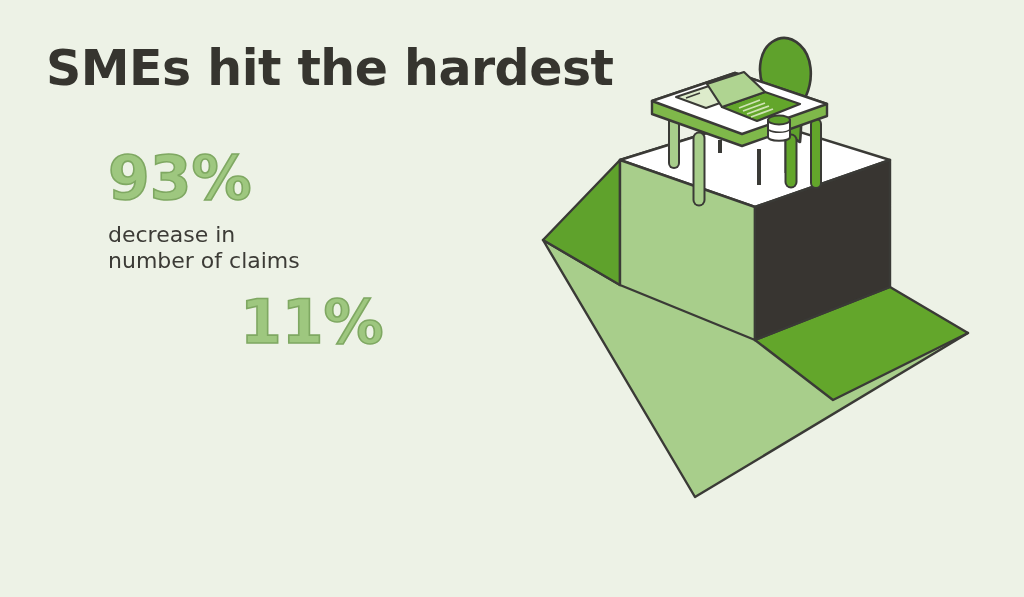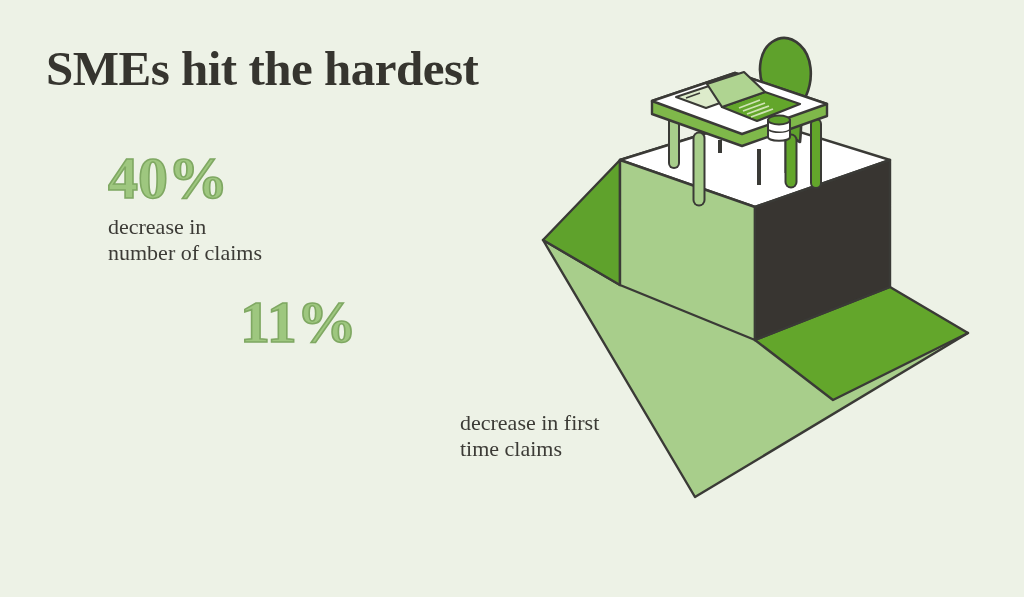--- a/index.html
+++ b/index.html
@@ -7,21 +7,21 @@
     width:1024px; height:597px;
     overflow:hidden;
   }
   body {
     background:#edf2e6;
     font-family:"DejaVu Sans", sans-serif;
     position:relative;
   }
   #stage {
     position:absolute; inset:0;
-    width:868px; height:597px;font-family:Liberation Serif, serif;
+    width:868px; height:597px;
   }
 
   
   #title {
     position:absolute;
     left:46px; top:42px;
     font-size:49px;
     font-weight:700;
     letter-spacing:-0.5px;
     color:#36352f;
@@ -34,21 +34,21 @@
   .stat-number {
     font-size:60px;
     font-weight:700;
     line-height:1.0;
     color:#9ec77f;
     -webkit-text-stroke:1.6px #7fa862;
     letter-spacing:0px;
     white-space:nowrap;
   }
   .stat-desc {
-    margin-top:6px;
+    margin-top:14px;
     font-size:22px;
     font-weight:400;
     line-height:1.20;
     color:#3c3b36;
     white-space:pre-line;
   }
 
   #stat-0 { left:108px; top:148px; }
   #stat-1 { left:240px; top:292px; }
   #stat-2 { left:460px; top:404px; }
@@ -118,27 +118,25 @@
     <path d="M 722,107 L 707,84 L 744,72 L 765,92 Z" fill="#AFD491" stroke="#3A3A36" stroke-width="2.2" stroke-linejoin="round"></path>
 
     <path d="M 768,120 L 768,137 C 768,142 790,142 790,137 L 790,120 Z" fill="#FFFFFF" stroke="#3A3A36" stroke-width="2" stroke-linejoin="round"></path>
     <ellipse cx="779" cy="120" rx="11" ry="4.5" fill="#5FA22C" stroke="#3A3A36" stroke-width="2"></ellipse>
     <path d="M 769,130 C 773,133 786,133 789,130" stroke="#3A3A36" stroke-width="1.6" fill="none"></path>
   </svg>
 
   <h1 id="title">SMEs hit the hardest</h1>
 
   <div class="stat" id="stat-0">
-    <div class="stat-number">40%</div>
+    <div class="stat-number">93%</div>
     <div class="stat-desc">decrease in
 number of claims</div>
   </div>
 
   <div class="stat" id="stat-1">
     <div class="stat-number">11%</div>
   </div>
 
   <div class="stat" id="stat-2">
-    <div class="stat-desc">decrease in first
-time claims</div>
   </div>
 
 </div>
 
 </body></html>

